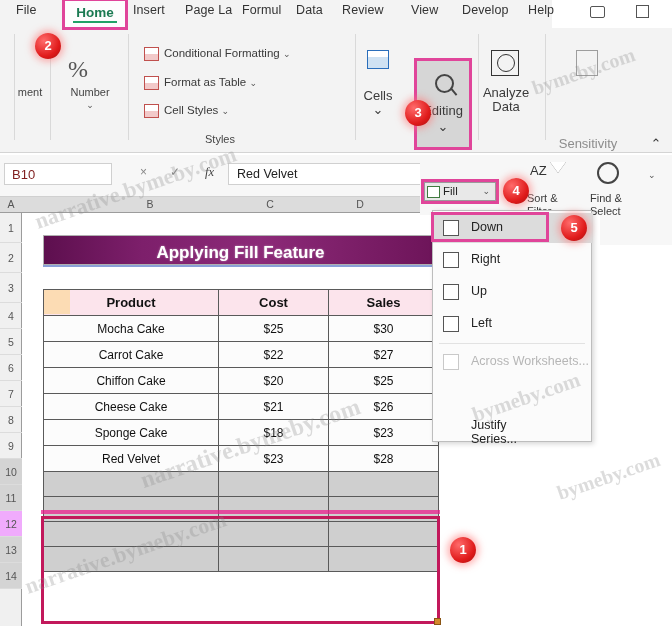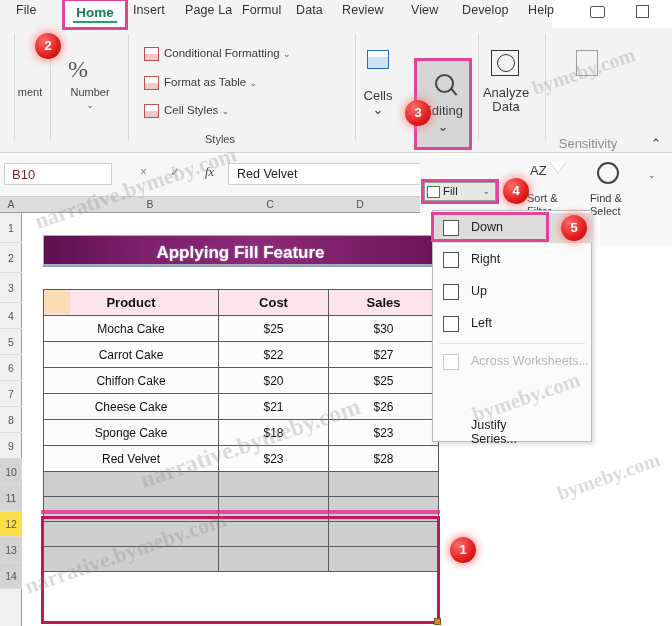--- a/index.html
+++ b/index.html
@@ -362,21 +362,21 @@
       <div class="r" style="top:30px;  height:30px;line-height:30px;">2</div>
       <div class="r" style="top:60px;  height:30px;line-height:30px;">3</div>
       <div class="r" style="top:90px;  height:26px;line-height:26px;">4</div>
       <div class="r" style="top:116px; height:26px;line-height:26px;">5</div>
       <div class="r" style="top:142px; height:26px;line-height:26px;">6</div>
       <div class="r" style="top:168px; height:26px;line-height:26px;">7</div>
       <div class="r" style="top:194px; height:26px;line-height:26px;">8</div>
       <div class="r" style="top:220px; height:26px;line-height:26px;">9</div>
       <div class="r" style="top:246px; height:26px;line-height:26px;background:#d4d4d4;">10</div>
       <div class="r" style="top:272px; height:26px;line-height:26px;background:#d4d4d4;">11</div>
-      <div class="r" style="top:298px; height:26px;line-height:26px;background:#fde047;">12</div>
+      <div class="r" style="top:298px; height:26px;line-height:26px;background:#f0abfc;">12</div>
       <div class="r" style="top:324px; height:26px;line-height:26px;background:#d4d4d4;">13</div>
       <div class="r" style="top:350px; height:26px;line-height:26px;background:#d4d4d4;text-align:center;">14</div>
     </div>
 
     <div class="sheet">
 
       <div class="title-cell">
         <span>Applying Fill Feature</span>
       </div>
       <div class="title-under"></div>

